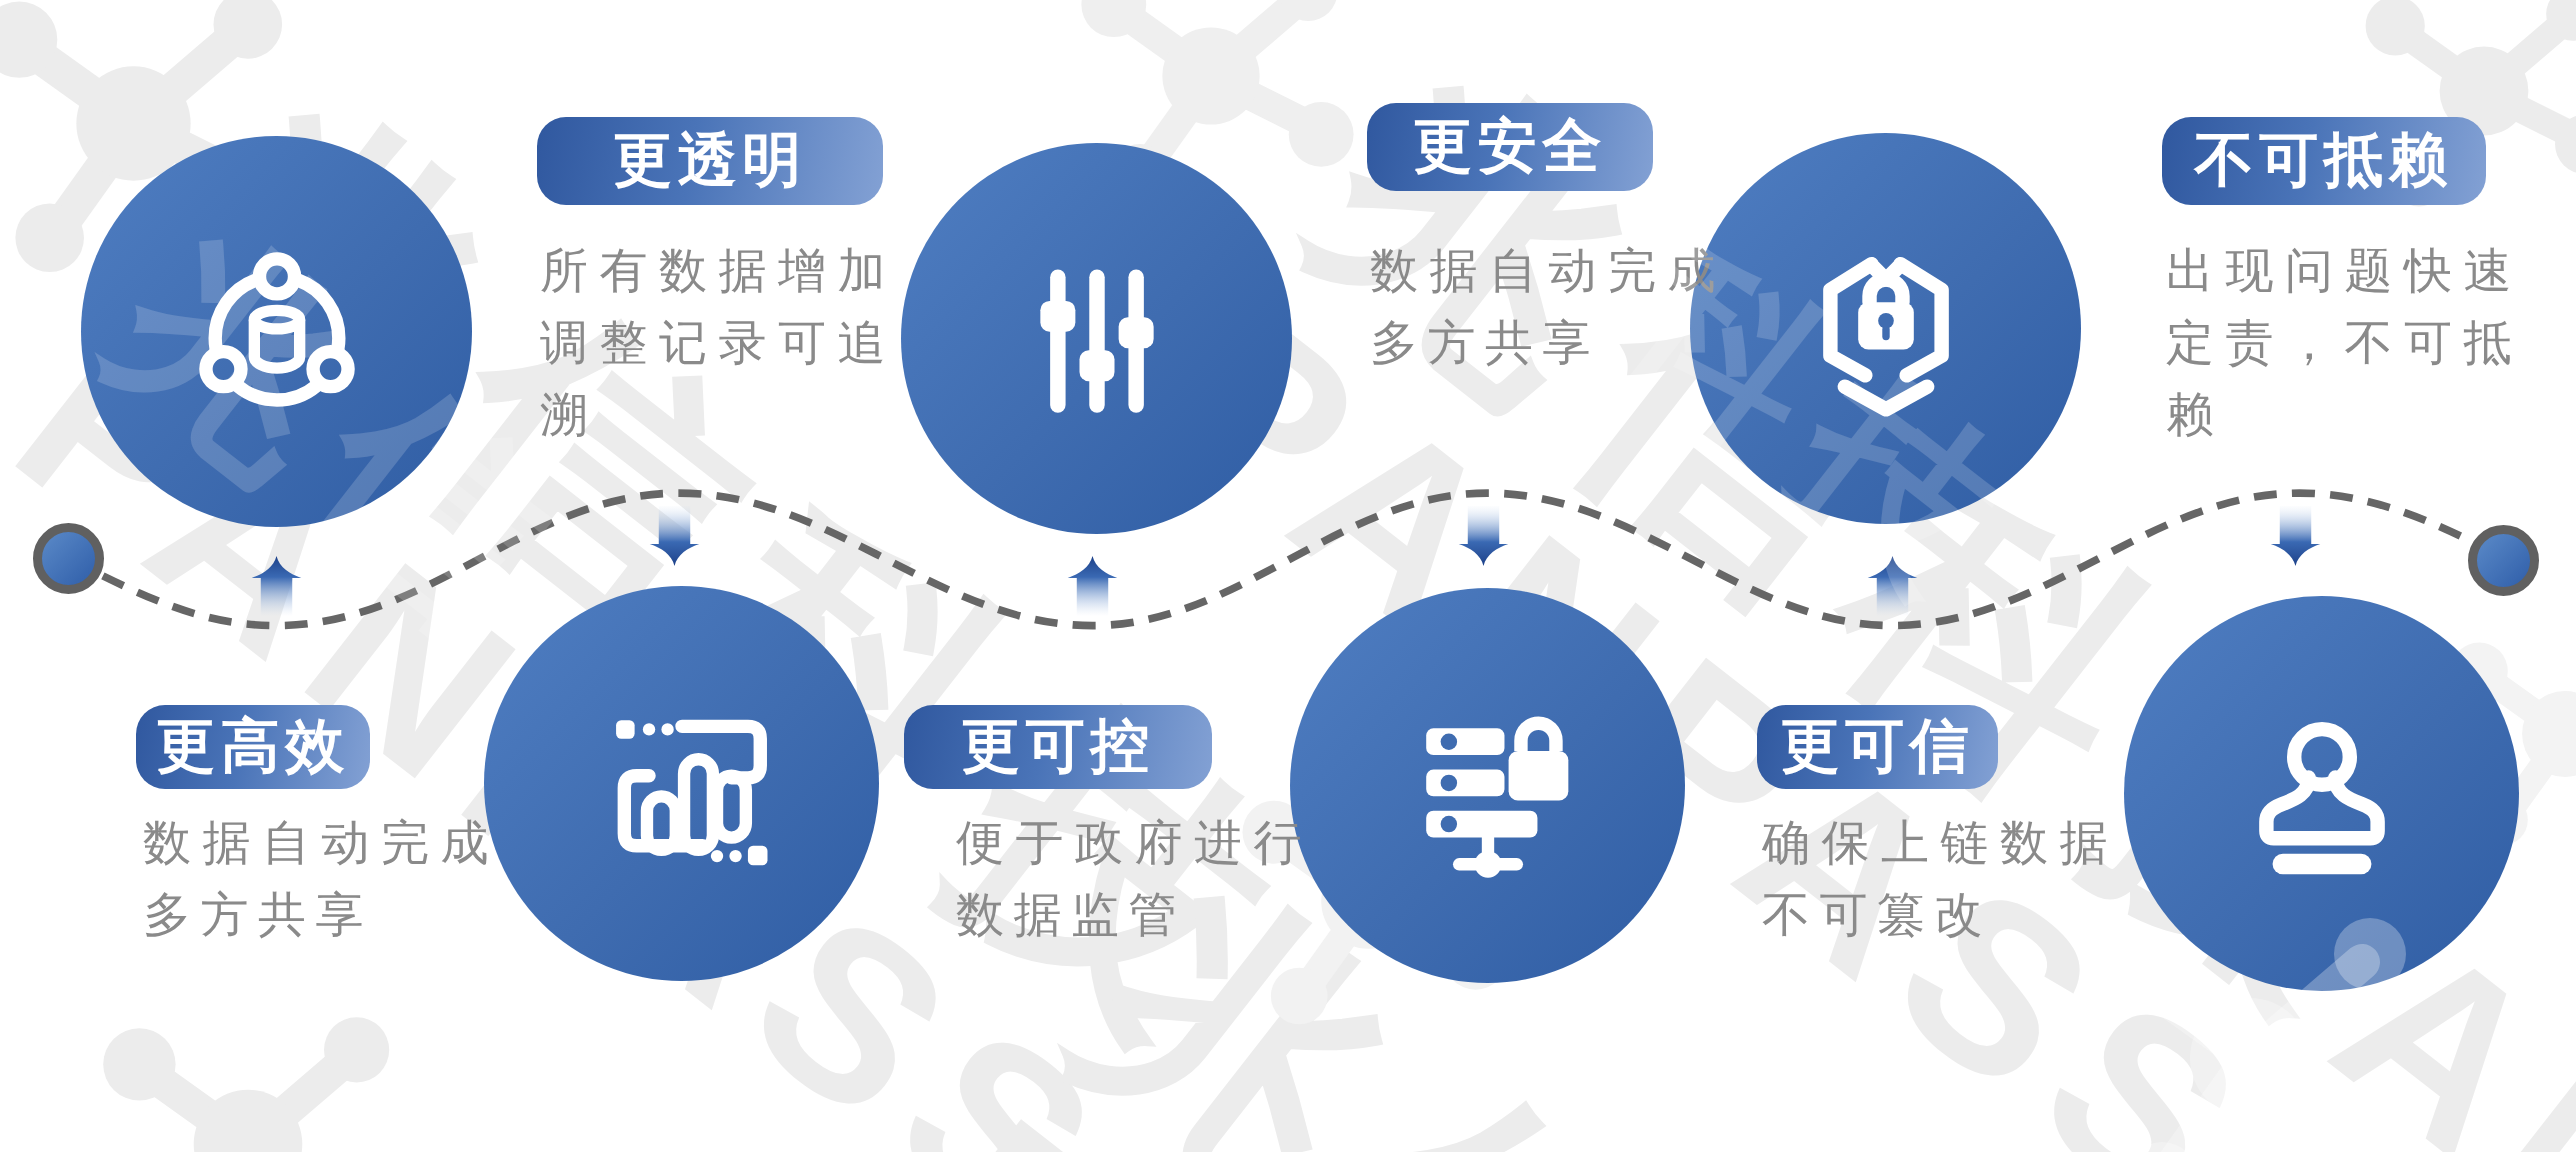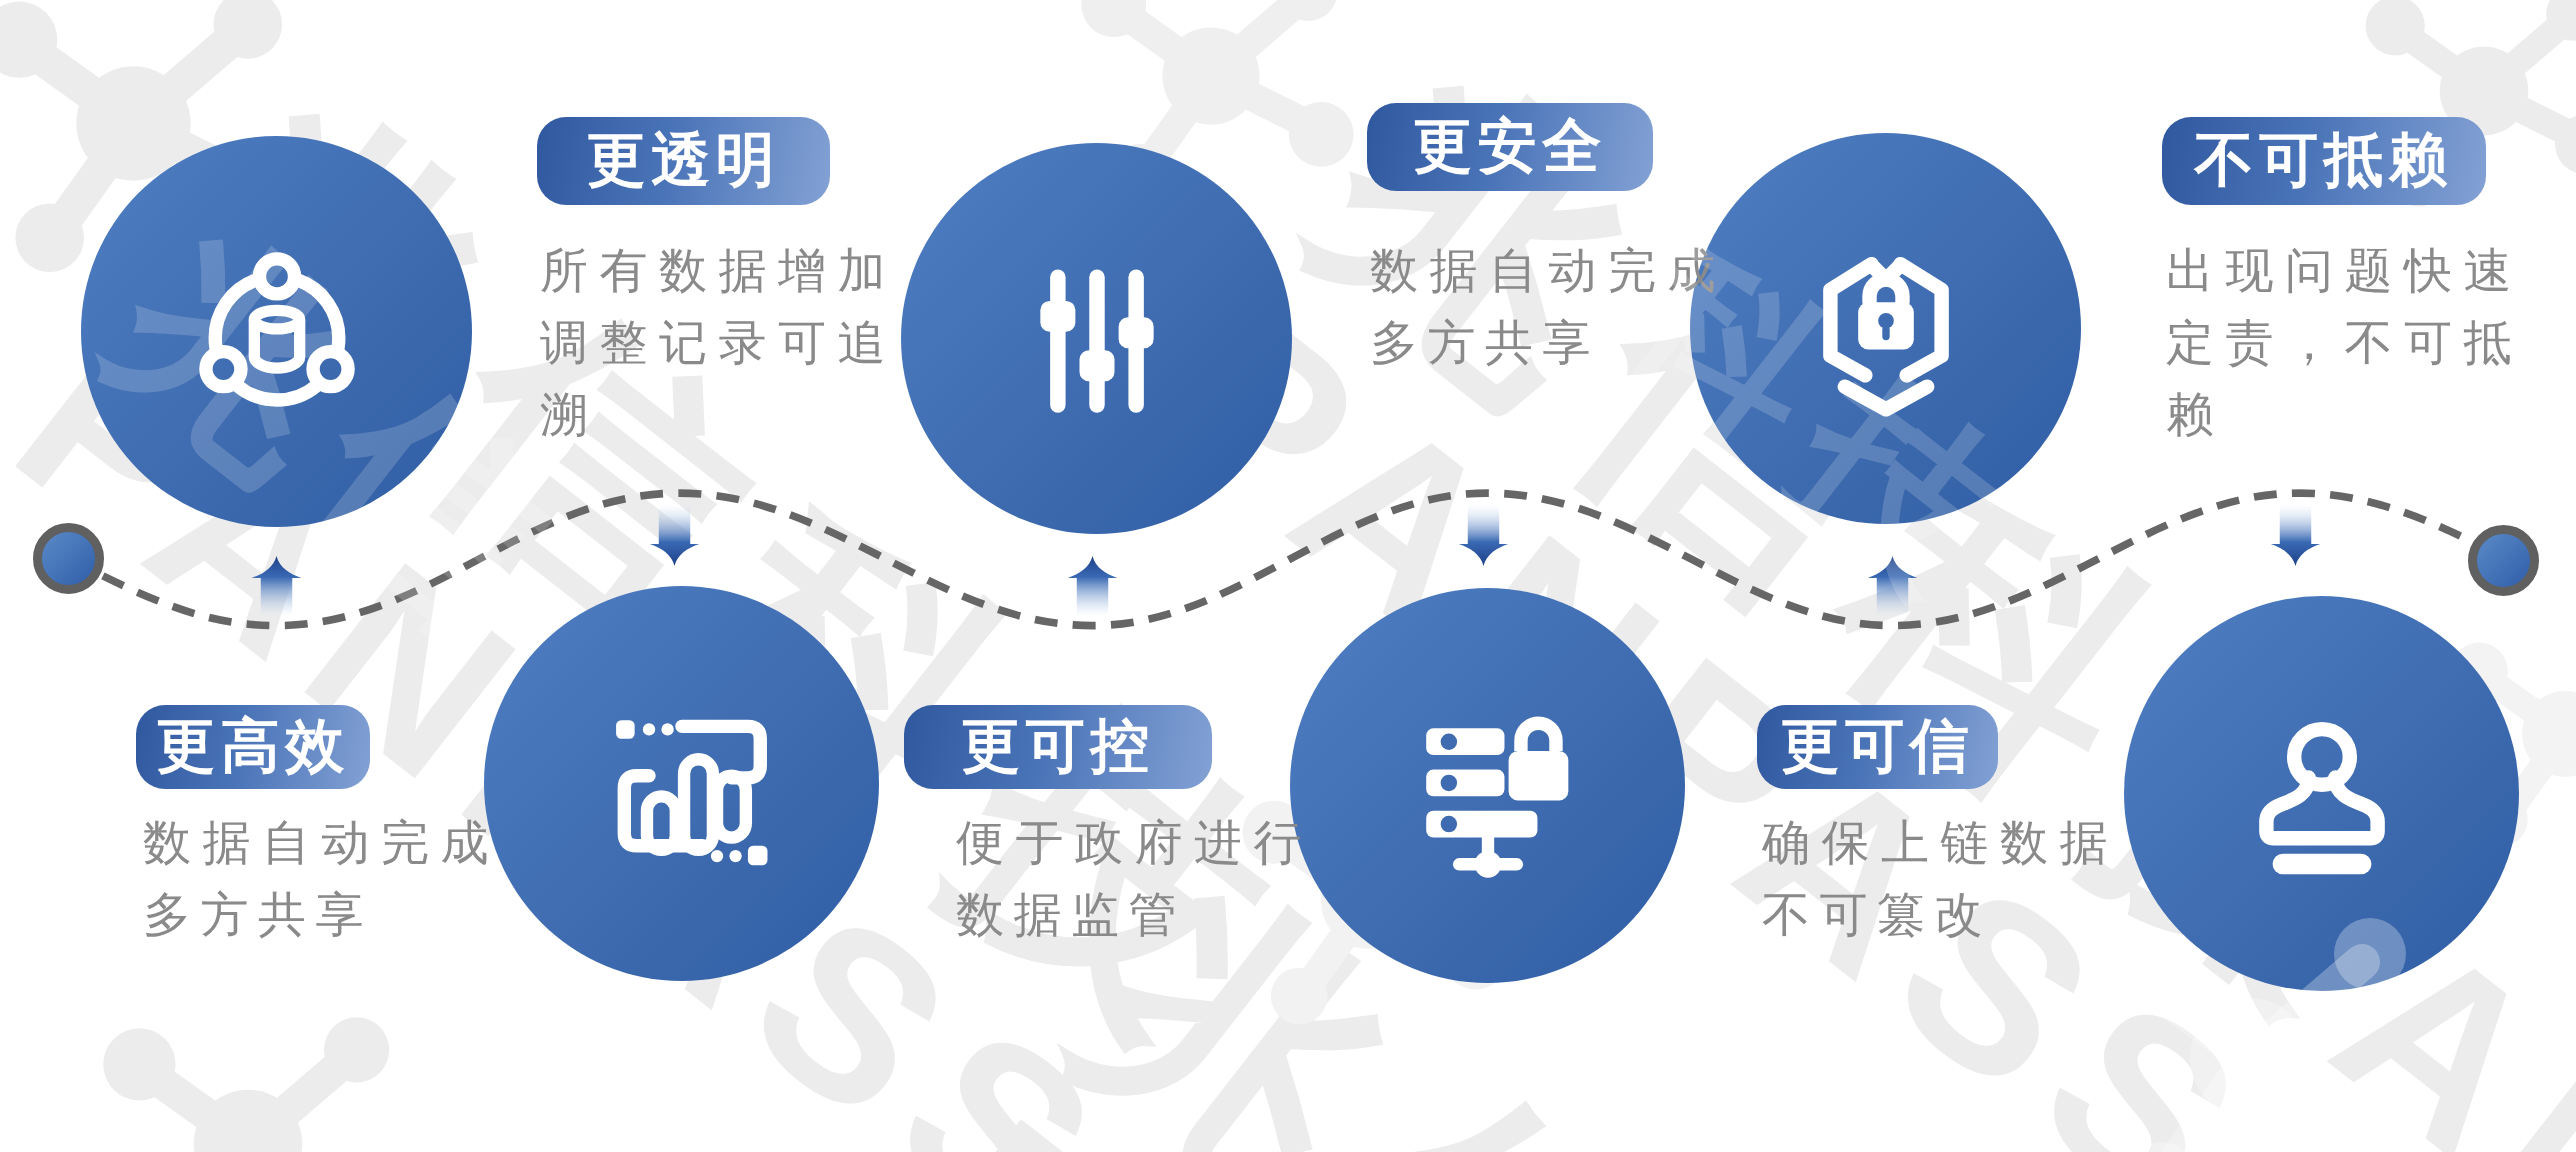--- a/index.html
+++ b/index.html
@@ -150,21 +150,21 @@
     <div class="circle" style="left:81px;top:136px;width:391px;height:391px">
       <svg width="206" height="206" viewBox="0 0 100 100">
         <circle cx="50" cy="53" r="30" fill="none" stroke="#fff" stroke-width="6.5" pathLength="360" stroke-dasharray="80 40" stroke-dashoffset="-50"></circle>
         <circle cx="50" cy="23" r="8.5" fill="none" stroke="#fff" stroke-width="6.5"></circle>
         <circle cx="24" cy="68" r="8.5" fill="none" stroke="#fff" stroke-width="6.5"></circle>
         <circle cx="76" cy="68" r="8.5" fill="none" stroke="#fff" stroke-width="6.5"></circle>
         <ellipse cx="50" cy="44" rx="11" ry="4.5" fill="none" stroke="#fff" stroke-width="5.5"></ellipse>
         <path d="M39 44 V62 A11 5.5 0 0 0 61 62 V44" fill="none" stroke="#fff" stroke-width="5.5"></path>
       </svg>
     </div>
-    <div class="pill" style="left:537px;top:117px;width:293px;height:88px">
+    <div class="pill" style="left:537px;top:117px;width:346px;height:88px">
       <span>更透明</span>
     </div>
     <div class="desc" style="left:540px;top:235px;width:355px">所有数据增加调整记录可追溯</div>
   </div>
 
   <div>
     <div class="circle" style="left:901px;top:143px;width:391px;height:391px">
       <svg width="206" height="206" viewBox="0 0 100 100">
         <g stroke="#fff" stroke-width="7.5" stroke-linecap="round">
           <line x1="31" y1="20" x2="31" y2="82"></line>

